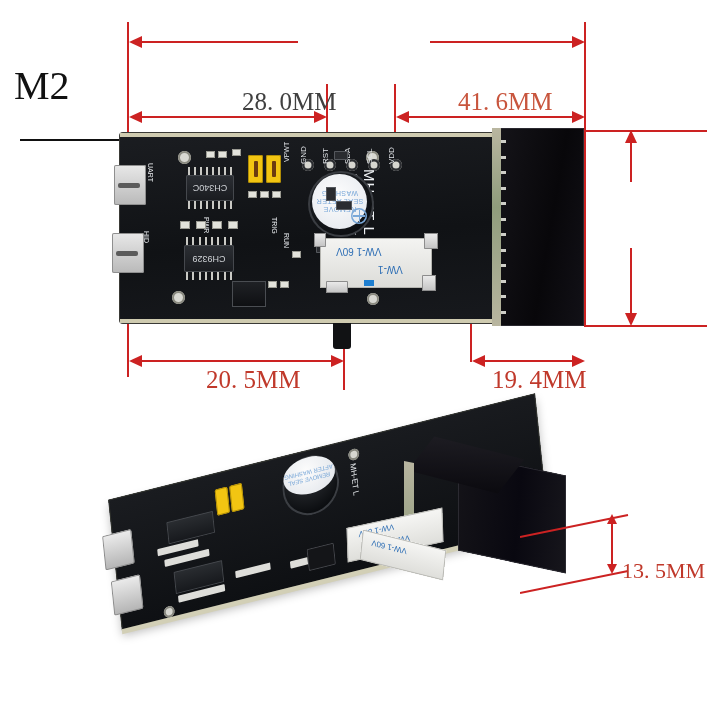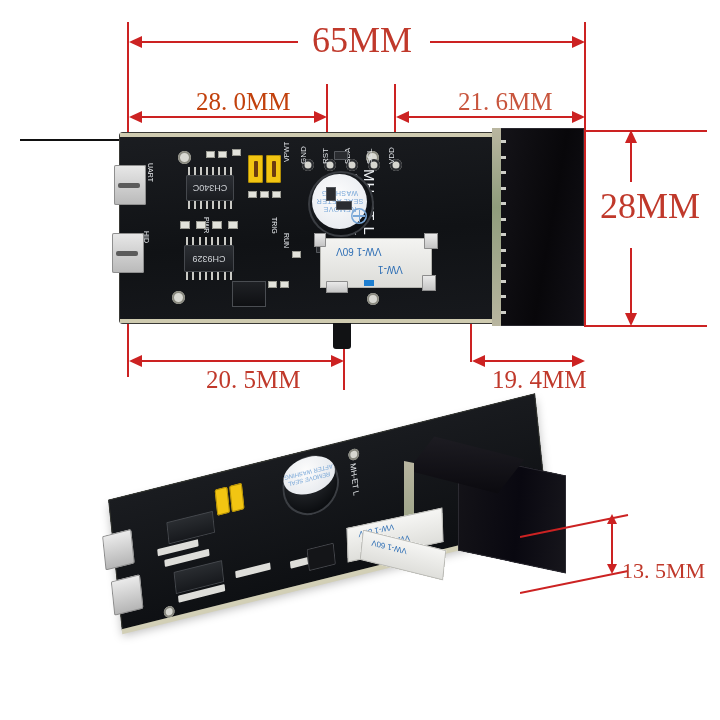--- a/index.html
+++ b/index.html
@@ -16,21 +16,21 @@
   .arrow.left{border-top:6px solid transparent;border-bottom:6px solid transparent;border-right:13px solid #cc2222;}
   .arrow.right{border-top:6px solid transparent;border-bottom:6px solid transparent;border-left:13px solid #cc2222;}
   .arrow.up{border-left:6px solid transparent;border-right:6px solid transparent;border-bottom:13px solid #cc2222;}
   .arrow.down{border-left:6px solid transparent;border-right:6px solid transparent;border-top:13px solid #cc2222;}
   .arrow.sm.up{border-left:5px solid transparent;border-right:5px solid transparent;border-bottom:10px solid #cc2222;}
   .arrow.sm.down{border-left:5px solid transparent;border-right:5px solid transparent;border-top:10px solid #cc2222;}
 
   .dim-label{position:absolute;color:#c0392b;font-family:"Liberation Serif",serif;
              white-space:nowrap;letter-spacing:0px;line-height:1;}
   .lbl-65{font-size:36px;}
-  .lbl-28h{font-size:25px;color:#c2410c;}
+  .lbl-28h{font-size:25px;color:#404040;margin-left:46px;}
   .lbl-266{font-size:25px;color:#c8553d;}
   .lbl-28v{font-size:36px;}
   .lbl-305{font-size:25px;}
   .lbl-154{font-size:25px;}
   .lbl-135{font-size:22px;}
   .lbl-m2{position:absolute;font-size:40px;color:#111;font-family:"Liberation Serif",serif;}
 
   
   .pcb{position:absolute;background:#14161a;border-radius:3px;
        box-shadow:0 0 0 1px #3a3a36;}
@@ -146,45 +146,44 @@
 
 <div class="stage">
 
   <div class="ext" style="left:127px;top:22px;height:355px;"></div>
   <div class="ext" style="left:584px;top:22px;height:305px;"></div>
 
   <div class="dim-line dim-h" style="left:133px;top:41px;width:165px;"></div>
   <div class="arrow left" style="left:129px;top:36px;"></div>
   <div class="dim-line dim-h" style="left:430px;top:41px;width:152px;"></div>
   <div class="arrow right" style="left:572px;top:36px;"></div>
-  <div class="dim-label lbl-65" style="left:312px;top:22px;">65MM</div>
-
+
+  <div class="lbl-m2" style="left:14px;top:62px;">M2</div>
   <svg width="160" height="90" style="position:absolute;left:18px;top:100px;">
     <polyline points="2,40 122,40 148,82" fill="none" stroke="#111" stroke-width="2"></polyline>
   </svg>
 
   <div class="ext" style="left:326px;top:84px;height:62px;"></div>
   <div class="dim-line dim-h" style="left:133px;top:116px;width:183px;"></div>
   <div class="arrow left" style="left:129px;top:111px;"></div>
   <div class="arrow right" style="left:314px;top:111px;"></div>
   <div class="dim-label lbl-28h" style="left:196px;top:89px;">28. 0MM</div>
 
   <div class="ext" style="left:394px;top:84px;height:62px;"></div>
   <div class="dim-line dim-h" style="left:400px;top:116px;width:182px;"></div>
   <div class="arrow left" style="left:396px;top:111px;"></div>
   <div class="arrow right" style="left:572px;top:111px;"></div>
-  <div class="dim-label lbl-266" style="left:458px;top:89px;">21. 6MM</div>
+  <div class="dim-label lbl-266" style="left:458px;top:89px;">41. 6MM</div>
 
   <div class="dim-line dim-h" style="left:584px;top:130px;width:123px;"></div>
   <div class="dim-line dim-h" style="left:584px;top:325px;width:123px;"></div>
   <div class="dim-line dim-v" style="left:630px;top:136px;height:46px;"></div>
   <div class="arrow up" style="left:625px;top:130px;"></div>
   <div class="dim-line dim-v" style="left:630px;top:248px;height:71px;"></div>
   <div class="arrow down" style="left:625px;top:313px;"></div>
-  <div class="dim-label lbl-28v" style="left:600px;top:188px;">28MM</div>
 
   <div class="ext" style="left:343px;top:330px;height:60px;"></div>
   <div class="dim-line dim-h" style="left:133px;top:360px;width:202px;"></div>
   <div class="arrow left" style="left:129px;top:355px;"></div>
   <div class="arrow right" style="left:331px;top:355px;"></div>
   <div class="dim-label lbl-305" style="left:206px;top:367px;">20. 5MM</div>
 
   <div class="ext" style="left:470px;top:318px;height:44px;"></div>
   <div class="dim-line dim-h" style="left:476px;top:360px;width:106px;"></div>
   <div class="arrow left" style="left:472px;top:355px;"></div>

